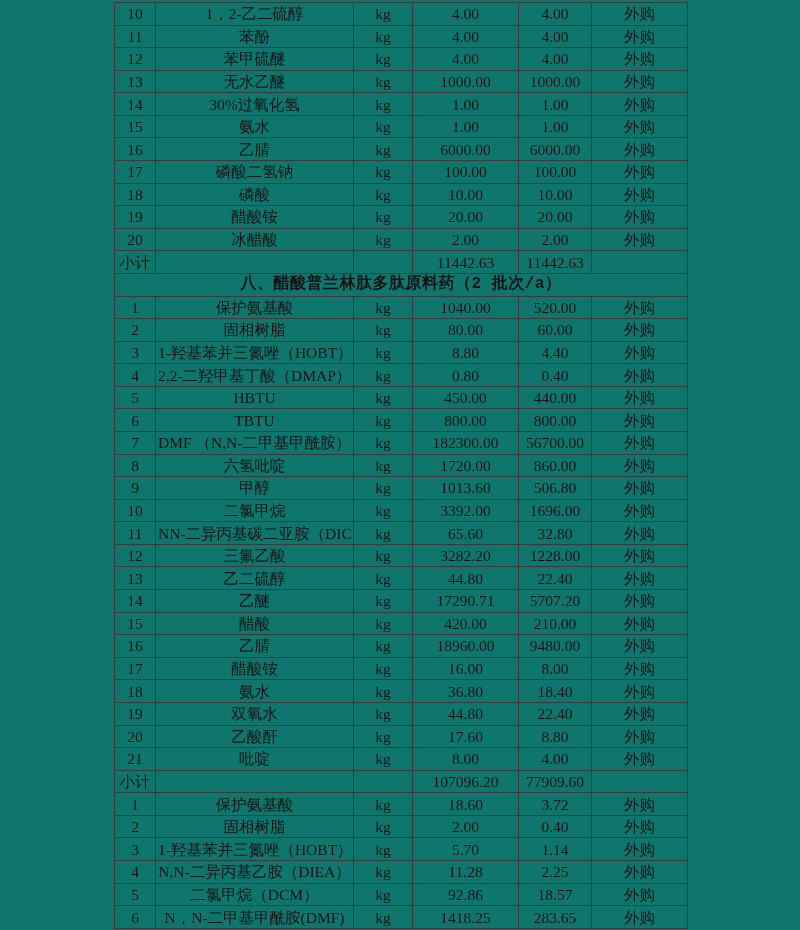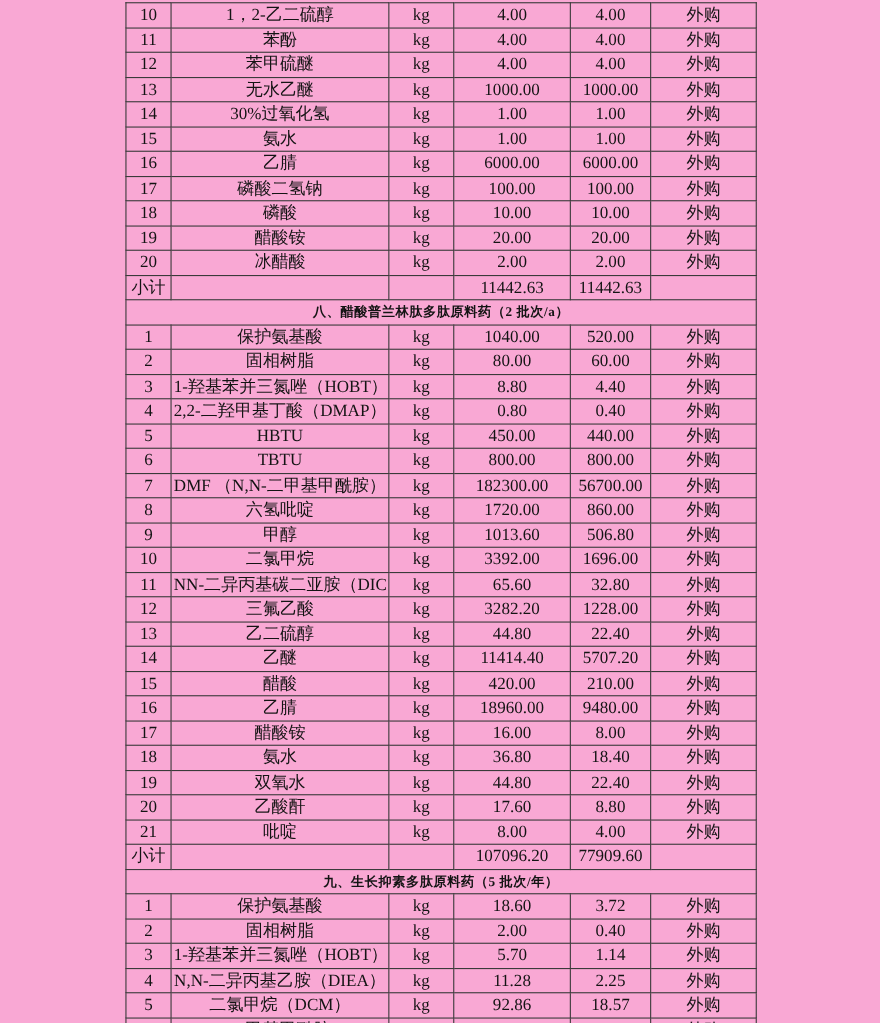--- a/index.html
+++ b/index.html
@@ -7,21 +7,21 @@
     padding: 0;
     width: 800px;
     height: 930px;
     background: #ffffff;
     overflow: hidden;
   }
   .page {
     position: relative;
     width: 800px;
     height: 930px;
-    background: #f9a8d4;
+    background: #0f766e;
   }
   table.doc-table {
     position: absolute;
     left: 114px;
     top: 2px;
     width: 574px;
     height: 927px;
     border-collapse: collapse;
     table-layout: fixed;
   }
@@ -33,22 +33,23 @@
     font-family: "Liberation Serif", "DejaVu Serif", serif;
     font-size: 15.5px;
     line-height: 1.1;
     color: #141414;
     white-space: nowrap;
     overflow: hidden;
     height: 21.5px;
   }
   table.doc-table td.section-title {
     font-weight: bold;
-    font-size: 12px;
+    font-size: 16px;
     letter-spacing: 0.5px;
+    font-family: Liberation Mono, monospace;
   }
 </style>
 </head>
 <body>
 
 <div class="page">
   <table class="doc-table">
     <colgroup>
       <col style="width:41px">
       <col style="width:198px">
@@ -258,21 +259,21 @@
     <td>乙二硫醇</td>
     <td>kg</td>
     <td>44.80</td>
     <td>22.40</td>
     <td>外购</td>
   </tr>
         <tr>
     <td>14</td>
     <td>乙醚</td>
     <td>kg</td>
-    <td>11414.40</td>
+    <td>17290.71</td>
     <td>5707.20</td>
     <td>外购</td>
   </tr>
         <tr>
     <td>15</td>
     <td>醋酸</td>
     <td>kg</td>
     <td>420.00</td>
     <td>210.00</td>
     <td>外购</td>
@@ -325,23 +326,20 @@
     <td>4.00</td>
     <td>外购</td>
   </tr>
         <tr>
     <td>小计</td>
     <td></td>
     <td></td>
     <td>107096.20</td>
     <td>77909.60</td>
     <td></td>
-  </tr>
-        <tr>
-    <td class="section-title" colspan="6">九、生长抑素多肽原料药（5 批次/年）</td>
   </tr>
         <tr>
     <td>1</td>
     <td>保护氨基酸</td>
     <td>kg</td>
     <td>18.60</td>
     <td>3.72</td>
     <td>外购</td>
   </tr>
         <tr>

